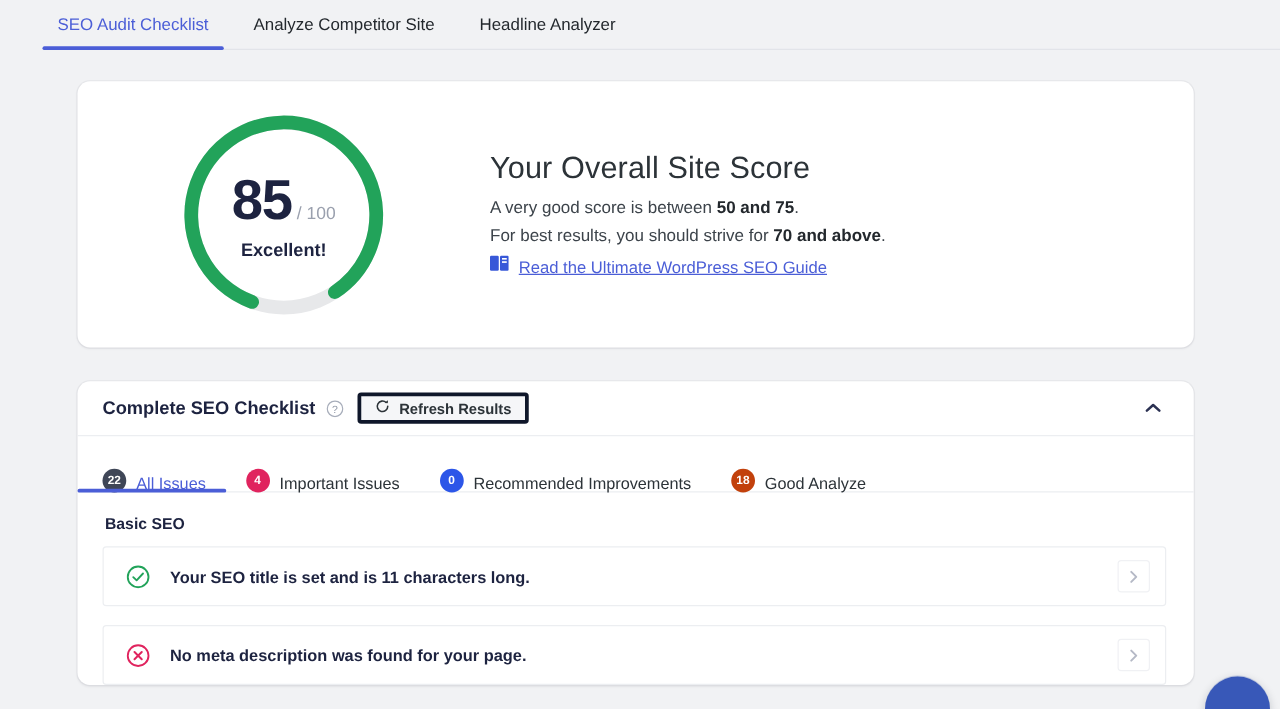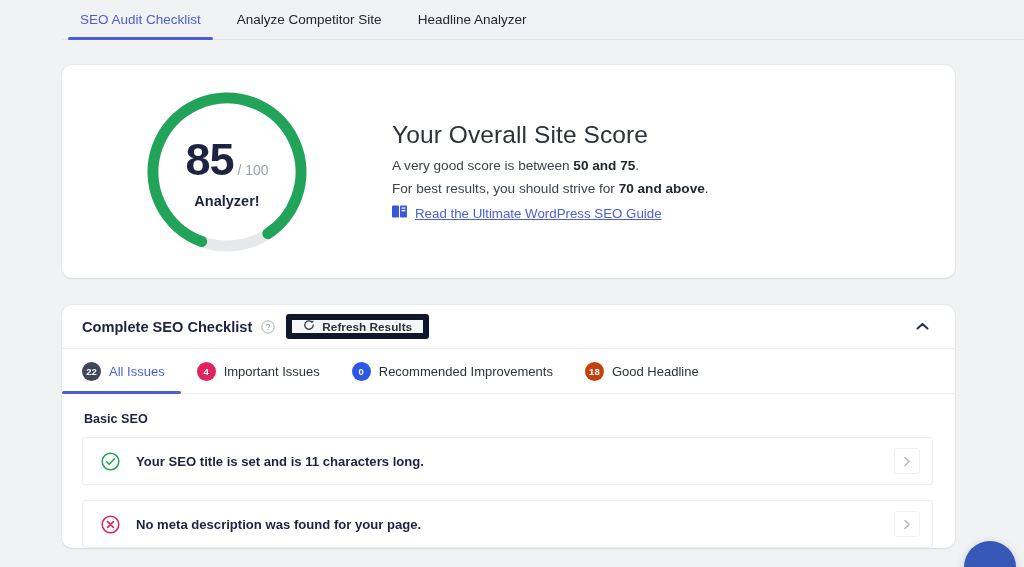--- a/index.html
+++ b/index.html
@@ -8,21 +8,21 @@
     background: #f1f2f4;
     font-family: "Liberation Sans", sans-serif;
     overflow: hidden;
   }
 
   
   .tabbar {
     position: relative;
     height: 40px;
     background: #f1f2f4;
-    padding-left: 80px;
+    padding-left: 46px;
     display: flex;
     align-items: flex-start;
   }
   .tabbar::after {
     content: "";
     position: absolute;
     left: 62px; right: 0; bottom: 0;
     height: 1px;
     background: #e2e4e9;
   }
@@ -153,21 +153,21 @@
     cursor: pointer;
   }
   .refresh-btn {
     margin-left: 11px;
     height: 25px;
     display: inline-flex;
     align-items: center;
     gap: 7px;
     padding: 0 11px;
     background: #f5f6f8;
-    border: 6px solid #0f172a;
+    border: 3px solid #0f172a;
     border-radius: 3px;
     font-size: 11.8px;
     font-weight: bold;
     color: #2c3338;
     cursor: pointer;
   }
   .collapse-btn {
     margin-left: auto;
     width: 22px; height: 22px;
     display: flex; align-items: center; justify-content: center;
@@ -178,21 +178,21 @@
   .cl-filters {
     position: relative;
     height: 45px;
     display: flex;
     align-items: center;
     padding-left: 20px;
     border-bottom: 1px solid #eceef1;
   }
   .filter {
     display: flex;
-    align-items: center;
+    align-items: flex-end;
     gap: 8px;
     height: 45px;
     margin-right: 32px;
     font-size: 13px;
     color: #2c3338;
     cursor: pointer;
     position: relative;
   }
   .filter.active { color: #4b5ed7; }
   .filter.active::after {
@@ -286,21 +286,21 @@
 
         <circle cx="85" cy="85" r="74" fill="none" stroke="#e7e8ea" stroke-width="11"></circle>
 
         <circle id="gauge-arc" cx="85" cy="85" r="74" fill="none" stroke="#22a35a" stroke-width="11" stroke-linecap="round" transform="rotate(110 85 85)" stroke-dasharray="395.21235582159596 69.74335690969343"></circle>
       </svg>
       <div class="gauge-center">
         <div class="gauge-num-row">
           <span class="gauge-num">85</span>
           <span class="gauge-denom">/ 100</span>
         </div>
-        <div class="gauge-label">Analyzer!</div>
+        <div class="gauge-label">Excellent!</div>
       </div>
     </div>
   </div>
 
   <div class="score-text">
     <div class="score-title">Your Overall Site Score</div>
 
     <div class="score-line">
       <span>A very good score is between </span><b>50 and 75</b><span>.</span>
     </div>
@@ -360,21 +360,21 @@
     <div class="filter">
       <span class="badge" id="badge1" style="background: rgb(224, 36, 94);">4</span>
       <span>Important Issues</span>
     </div>
     <div class="filter">
       <span class="badge" id="badge2" style="background: rgb(44, 86, 232);">0</span>
       <span>Recommended Improvements</span>
     </div>
     <div class="filter">
       <span class="badge" id="badge3" style="background: #c2410c;">18</span>
-      <span>Good Headline</span>
+      <span>Good Analyze</span>
     </div>
   </div>
 
   <div class="cl-body">
     <div class="group-title">Basic SEO</div>
 
     <div class="item">
       <span class="item-icon">
         <svg width="19" height="19" viewBox="0 0 19 19">
           <circle cx="9.5" cy="9.5" r="8.3" fill="none" stroke="#22a35a" stroke-width="1.5"></circle>

